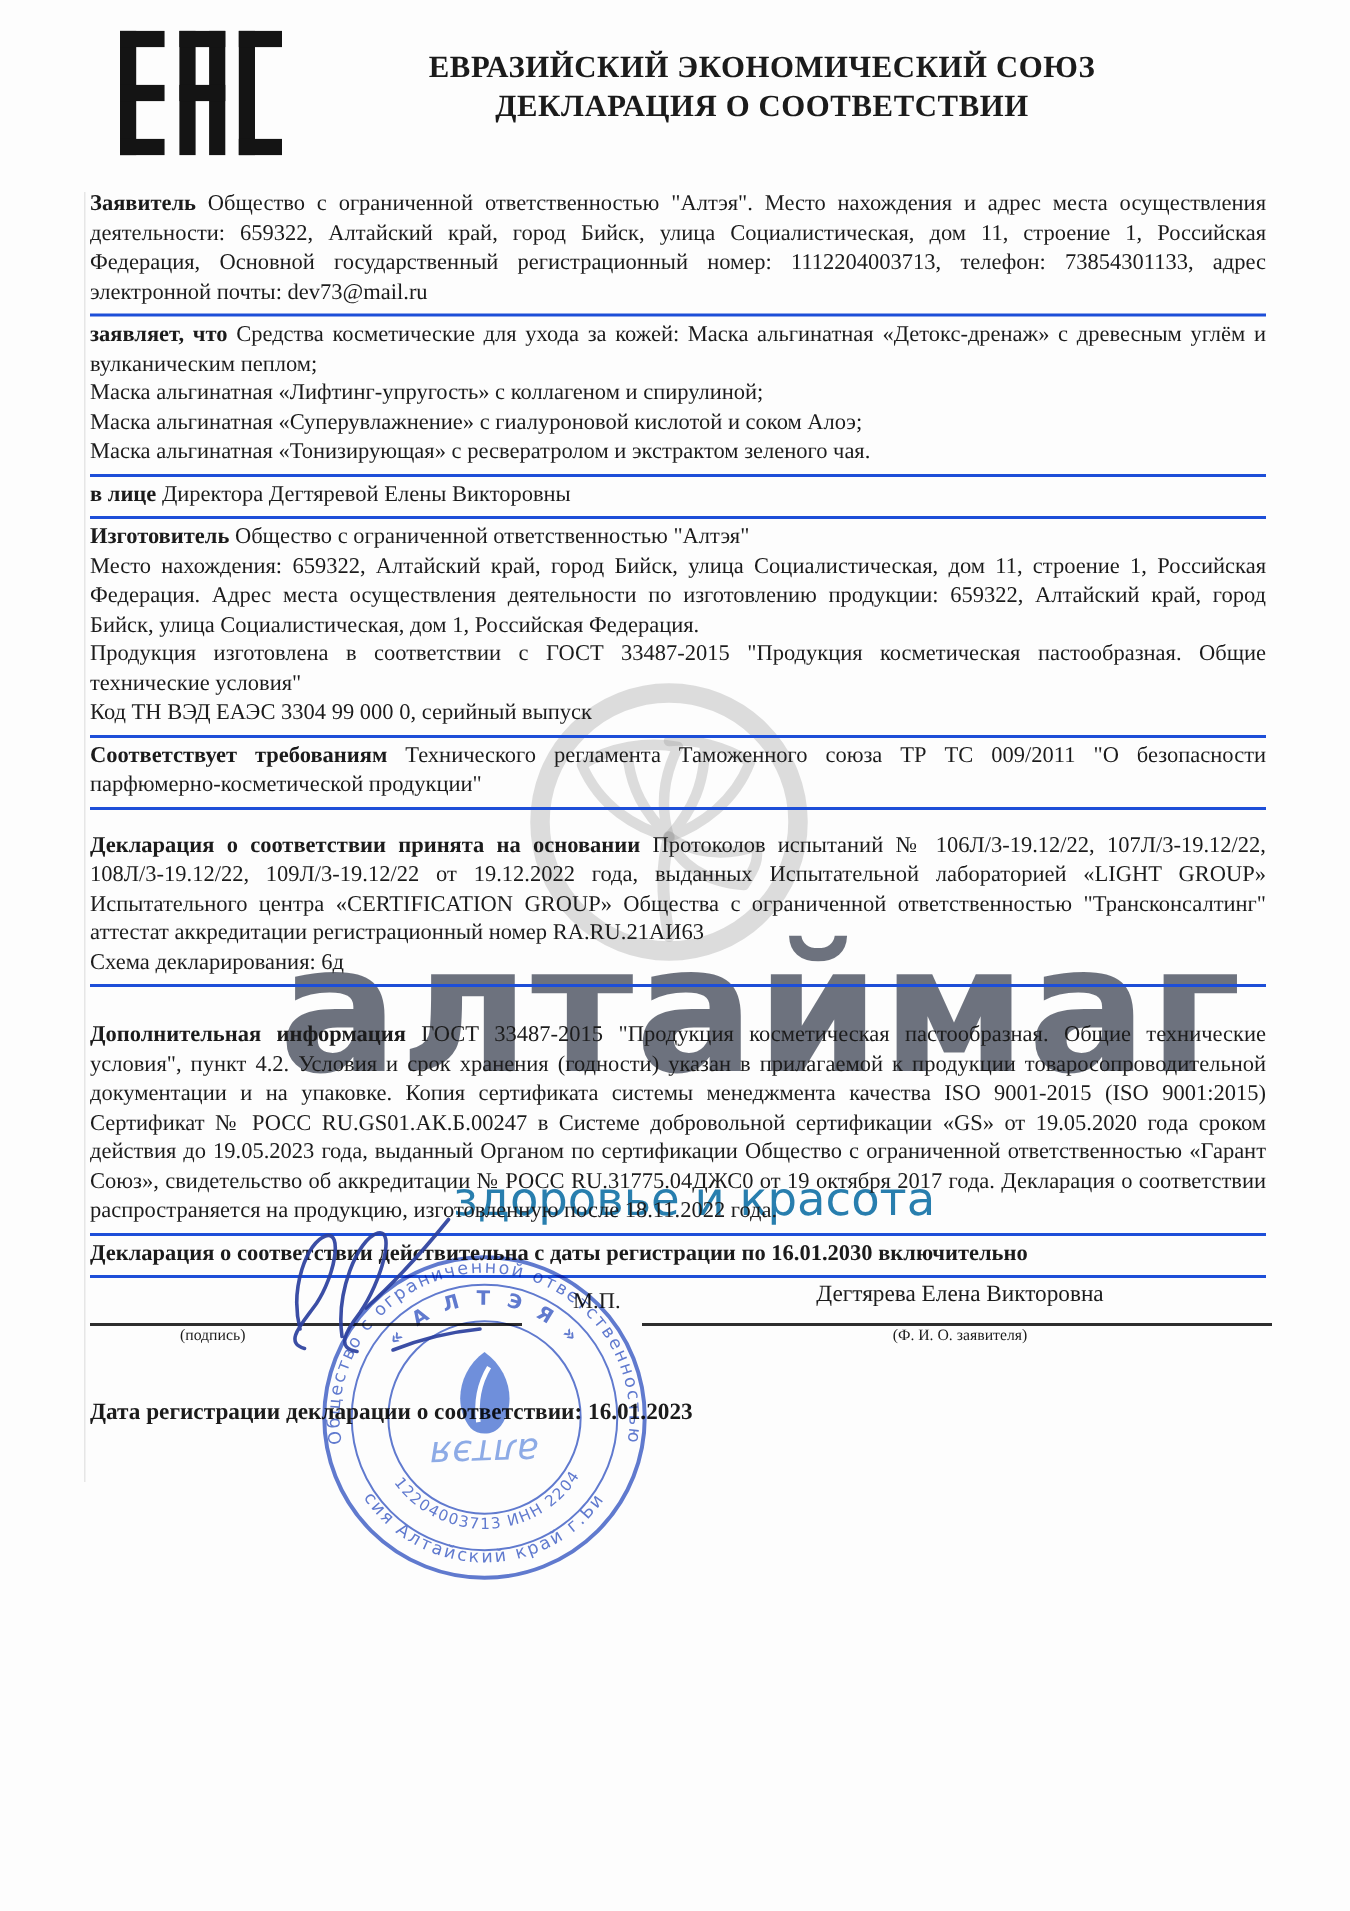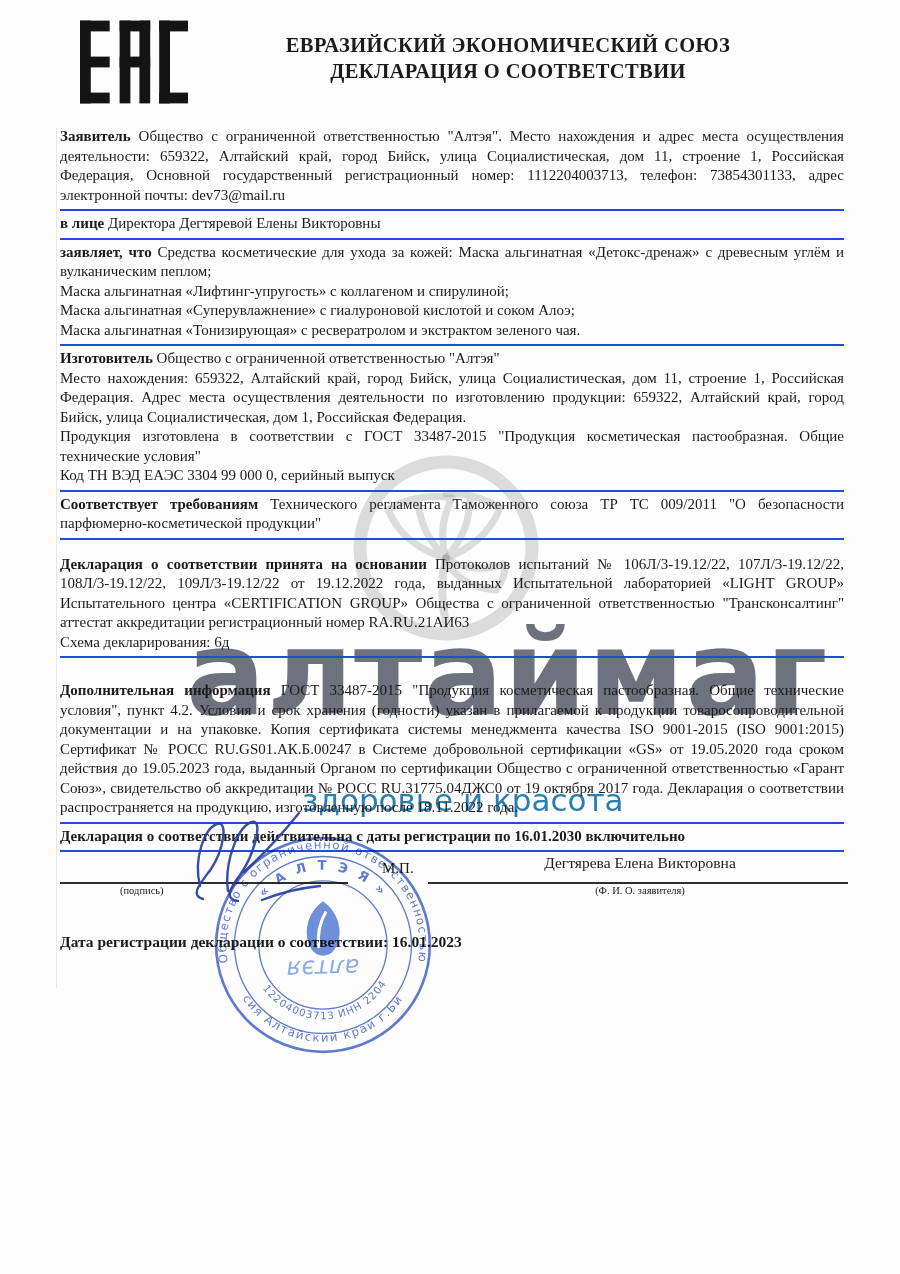--- a/index.html
+++ b/index.html
@@ -85,30 +85,30 @@
   </div>
 
   <div class="content">
 
     <div class="sec">
       <p><b>Заявитель</b>
         <span>Общество с ограниченной ответственностью "Алтэя". Место нахождения и адрес места осуществления деятельности: 659322, Алтайский край, город Бийск, улица Социалистическая, дом 11, строение 1, Российская Федерация, Основной государственный регистрационный номер: 1112204003713, телефон: 73854301133, адрес электронной почты: dev73@mail.ru</span></p>
     </div>
 
     <div class="sec">
-      <p><b>в лице</b>
-        <span>Директора Дегтяревой Елены Викторовны</span></p>
-    </div>
-
-    <div class="sec">
       <p><b>заявляет, что</b>
         <span>Средства косметические для ухода за кожей: Маска альгинатная «Детокс-дренаж» с древесным углём и вулканическим пеплом;</span></p>
       <p>Маска альгинатная «Лифтинг-упругость» с коллагеном и спирулиной;</p>
       <p>Маска альгинатная «Суперувлажнение» с гиалуроновой кислотой и соком Алоэ;</p>
       <p>Маска альгинатная «Тонизирующая» с ресвератролом и экстрактом зеленого чая.</p>
+    </div>
+
+    <div class="sec">
+      <p><b>в лице</b>
+        <span>Директора Дегтяревой Елены Викторовны</span></p>
     </div>
 
     <div class="sec">
       <p><b>Изготовитель</b>
         <span>Общество с ограниченной ответственностью "Алтэя"</span></p>
       <p class="just">Место нахождения: 659322, Алтайский край, город Бийск, улица Социалистическая, дом 11, строение 1, Российская Федерация. Адрес места осуществления деятельности по изготовлению продукции: 659322, Алтайский край, город Бийск, улица Социалистическая, дом 1, Российская Федерация.</p>
       <p class="just">Продукция изготовлена в соответствии с ГОСТ 33487-2015 "Продукция косметическая пастообразная. Общие технические условия"</p>
       <p>Код ТН ВЭД ЕАЭС 3304 99 000 0, серийный выпуск</p>
     </div>
 

